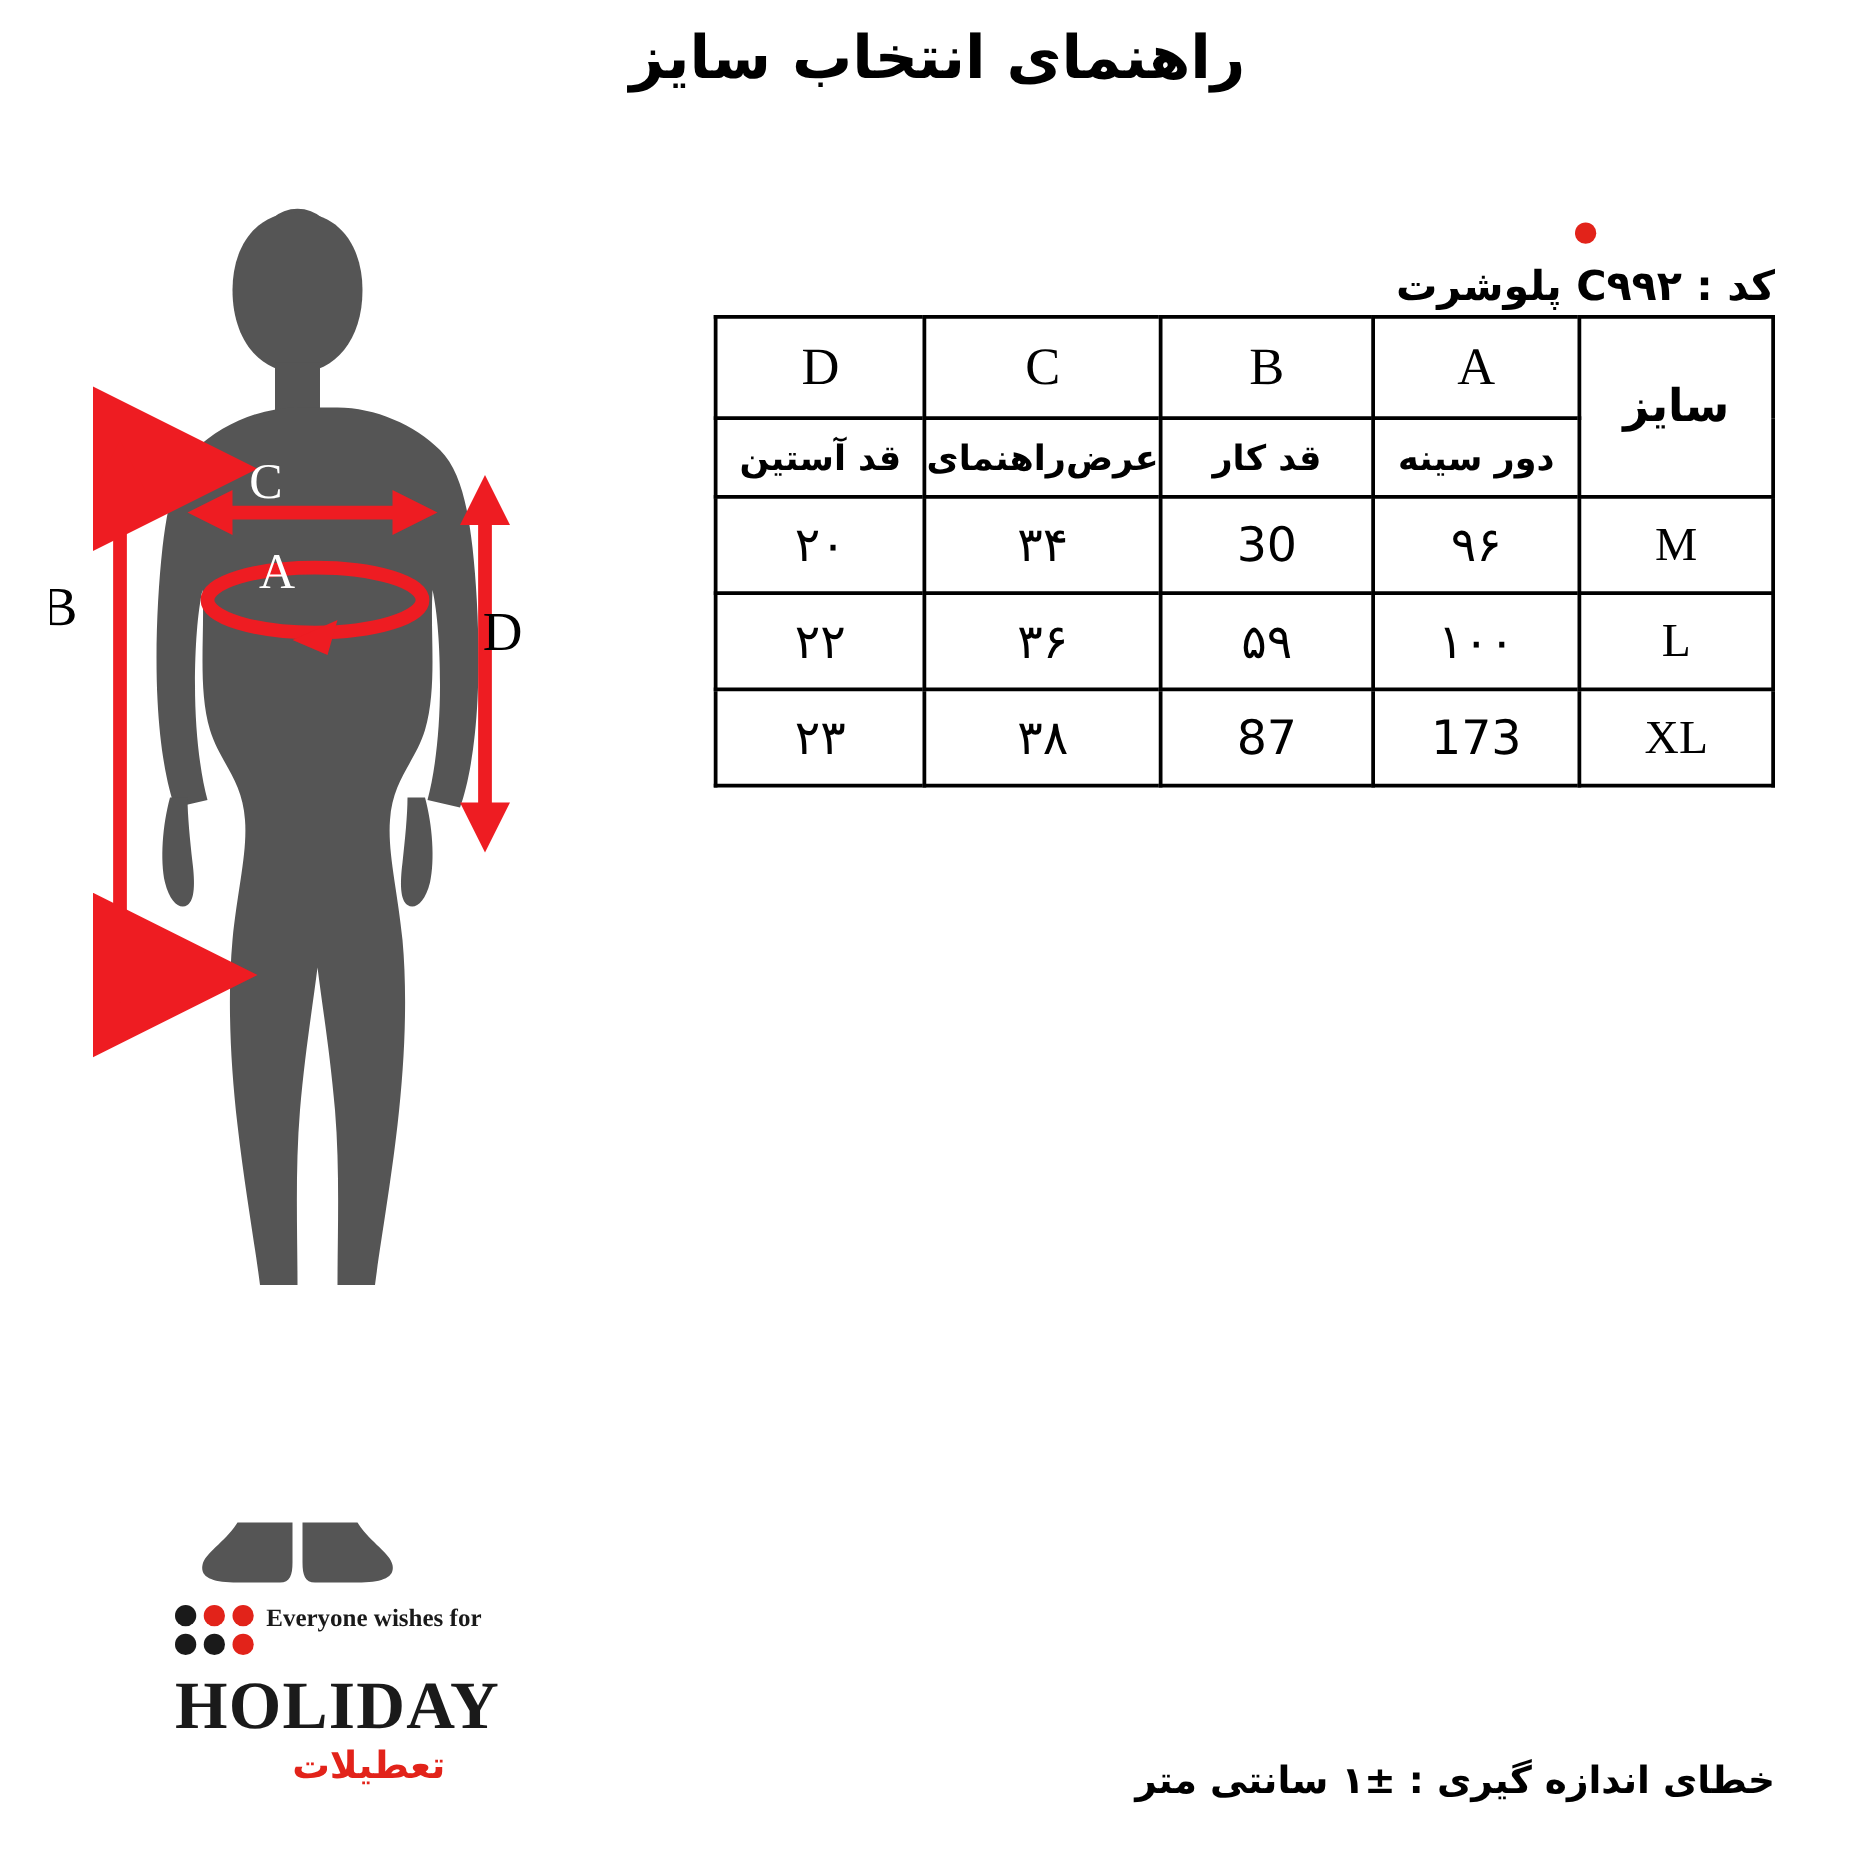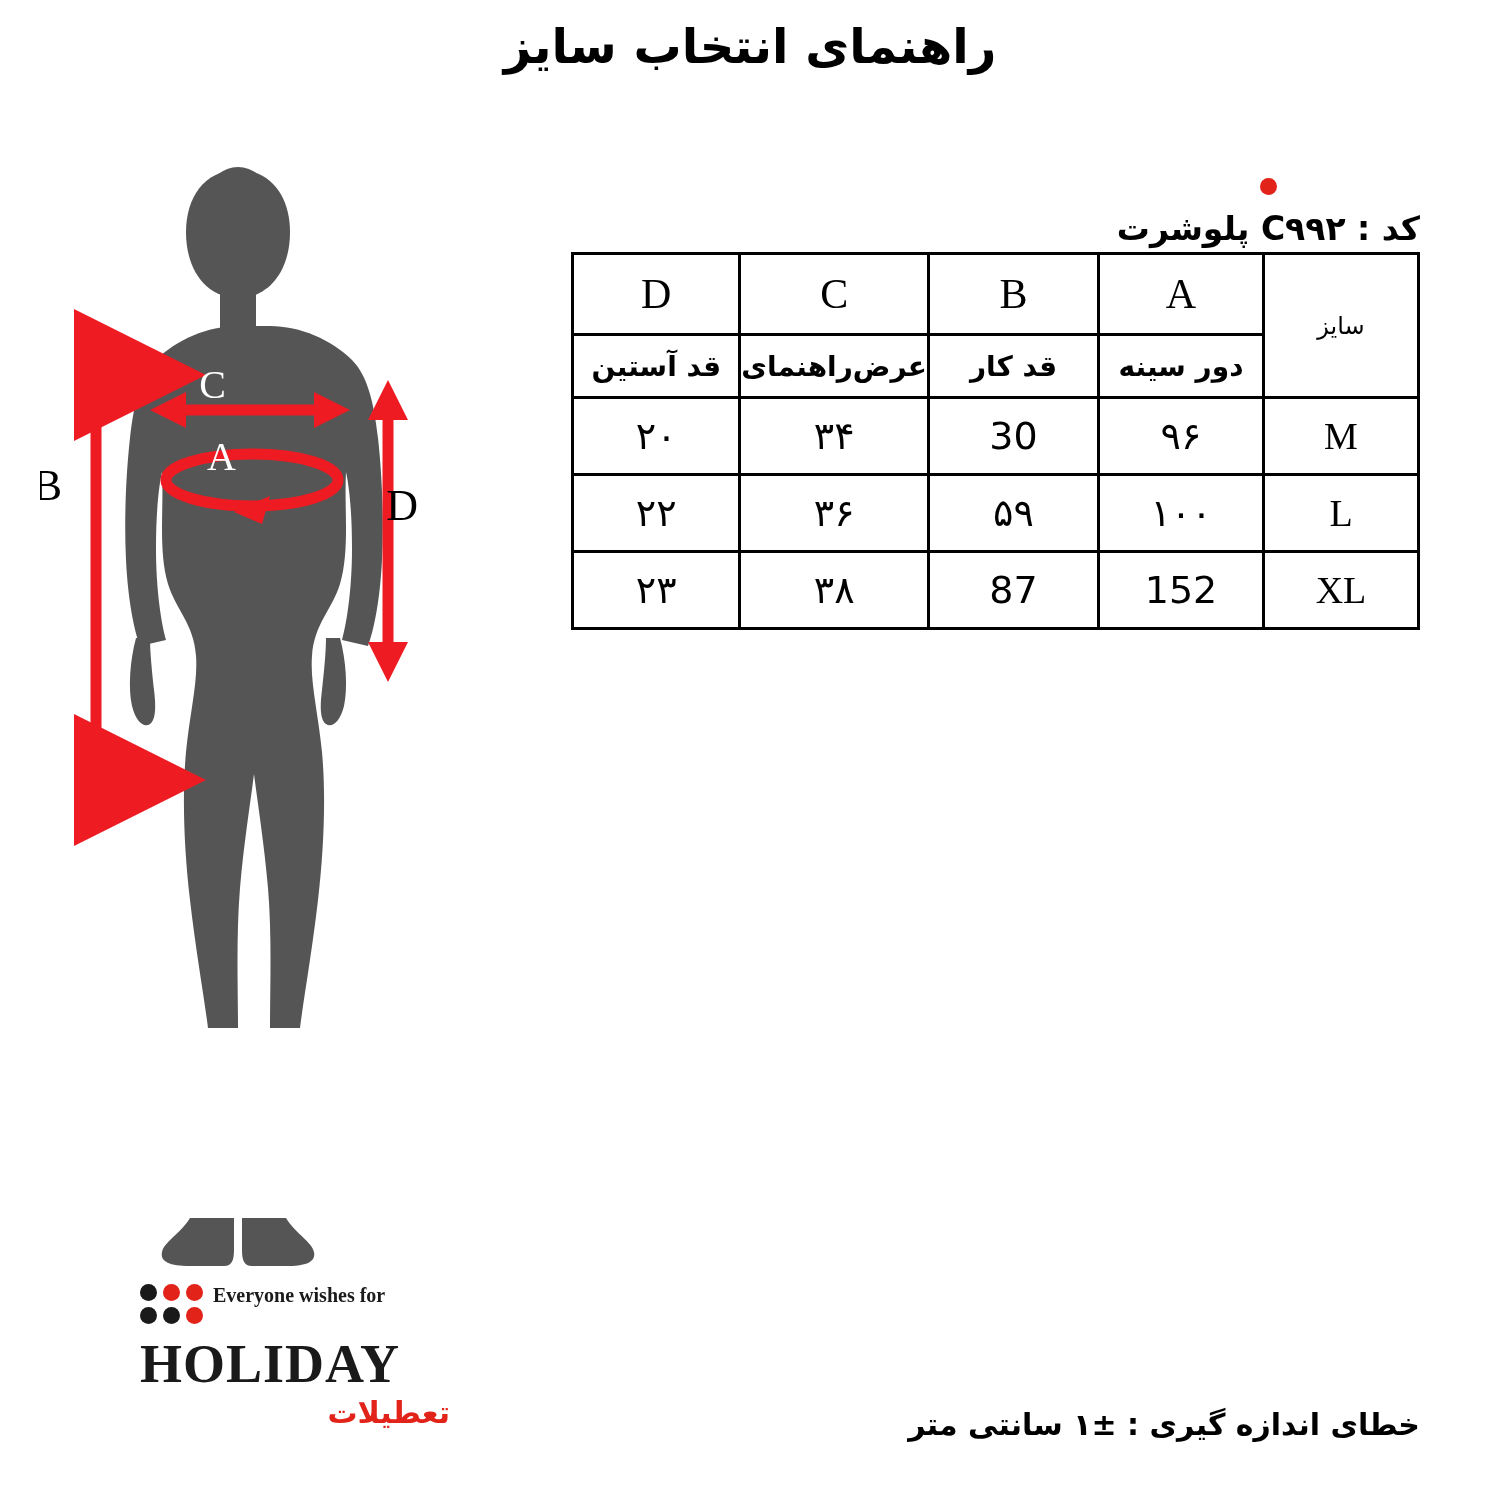--- a/index.html
+++ b/index.html
@@ -86,22 +86,22 @@
     font-family: "Liberation Serif", "DejaVu Serif", serif;
     font-weight: normal;
   }
   .hdr-desc {
     height: 60px;
     font-size: 28px;
     font-weight: bold;
     direction: rtl;
   }
   .hdr-size {
-    font-size: 24px;
-    font-weight: normal;
+    font-size: 36px;
+    font-weight: bold;
     direction: rtl;
   }
   .data-cell {
     height: 74px;
     font-size: 38px;
     font-weight: normal;
   }
   .data-cell.size-label {
     font-family: "Liberation Serif", "DejaVu Serif", serif;
     font-size: 38px;
@@ -167,21 +167,21 @@
     font-family: "Liberation Serif", "DejaVu Serif", serif;
     font-size: 54px;
     font-weight: bold;
     color: #1a1a1a;
     letter-spacing: 1px;
     line-height: 1.05;
     margin-top: 12px;
   }
   .logo-fa {
     direction: rtl;
-    text-align: right;
+    text-align: center;
     width: 310px;
     font-size: 30px;
     font-weight: bold;
     color: #e2231a;
     margin-top: 2px;
   }
 </style>
 </head>
 <body>
 
@@ -224,21 +224,21 @@
       </tr>
       <tr>
         <td class="data-cell size-label">L</td>
         <td class="data-cell">۱۰۰</td>
         <td class="data-cell">۵۹</td>
         <td class="data-cell">۳۶</td>
         <td class="data-cell">۲۲</td>
       </tr>
       <tr>
         <td class="data-cell size-label">XL</td>
-        <td class="data-cell">152</td>
+        <td class="data-cell">173</td>
         <td class="data-cell">87</td>
         <td class="data-cell">۳۸</td>
         <td class="data-cell">۲۳</td>
       </tr>
     </tbody>
   </table>
 </div>
 
 <div class="figure-area">
   <svg width="520" height="1160" viewBox="0 0 520 1160" xmlns="http://www.w3.org/2000/svg">

